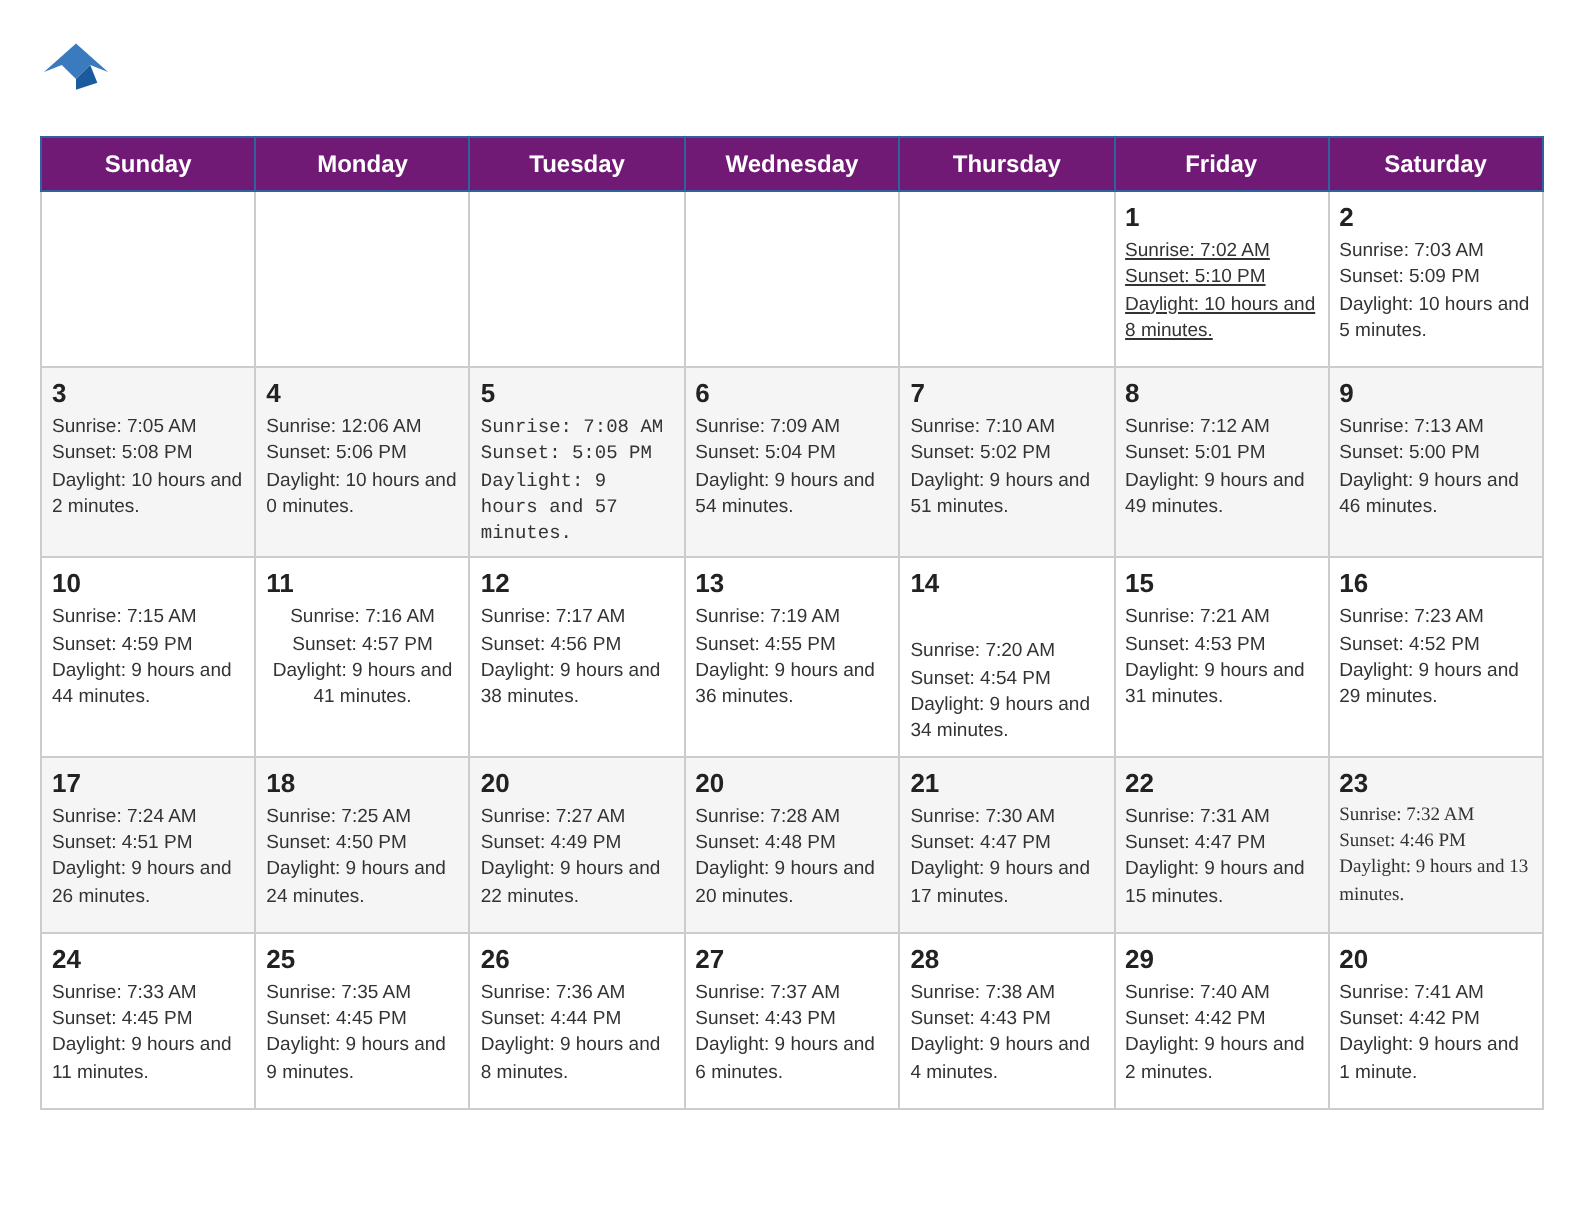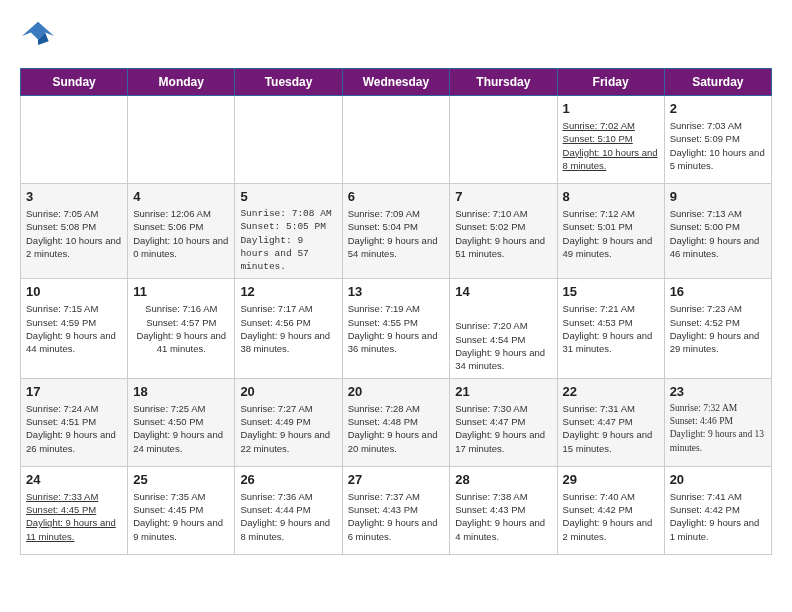--- a/index.html
+++ b/index.html
@@ -264,21 +264,21 @@
         <td>
           <div class="day-number">23</div>
           <div class="day-info" style="white-space: pre-line; font-family: Liberation Serif, serif;">Sunrise: 7:32 AM
 Sunset: 4:46 PM
 Daylight: 9 hours and 13 minutes.</div>
         </td>
       </tr>
       <tr>
         <td>
           <div class="day-number">24</div>
-          <div class="day-info" style="white-space: pre-line; text-decoration: underline;">Sunrise: 7:33 AM
+          <div class="day-info" style="white-space: pre-line;">Sunrise: 7:33 AM
 Sunset: 4:45 PM
 Daylight: 9 hours and 11 minutes.</div>
         </td>
         <td>
           <div class="day-number">25</div>
           <div class="day-info" style="white-space: pre-line;">Sunrise: 7:35 AM
 Sunset: 4:45 PM
 Daylight: 9 hours and 9 minutes.</div>
         </td>
         <td>

